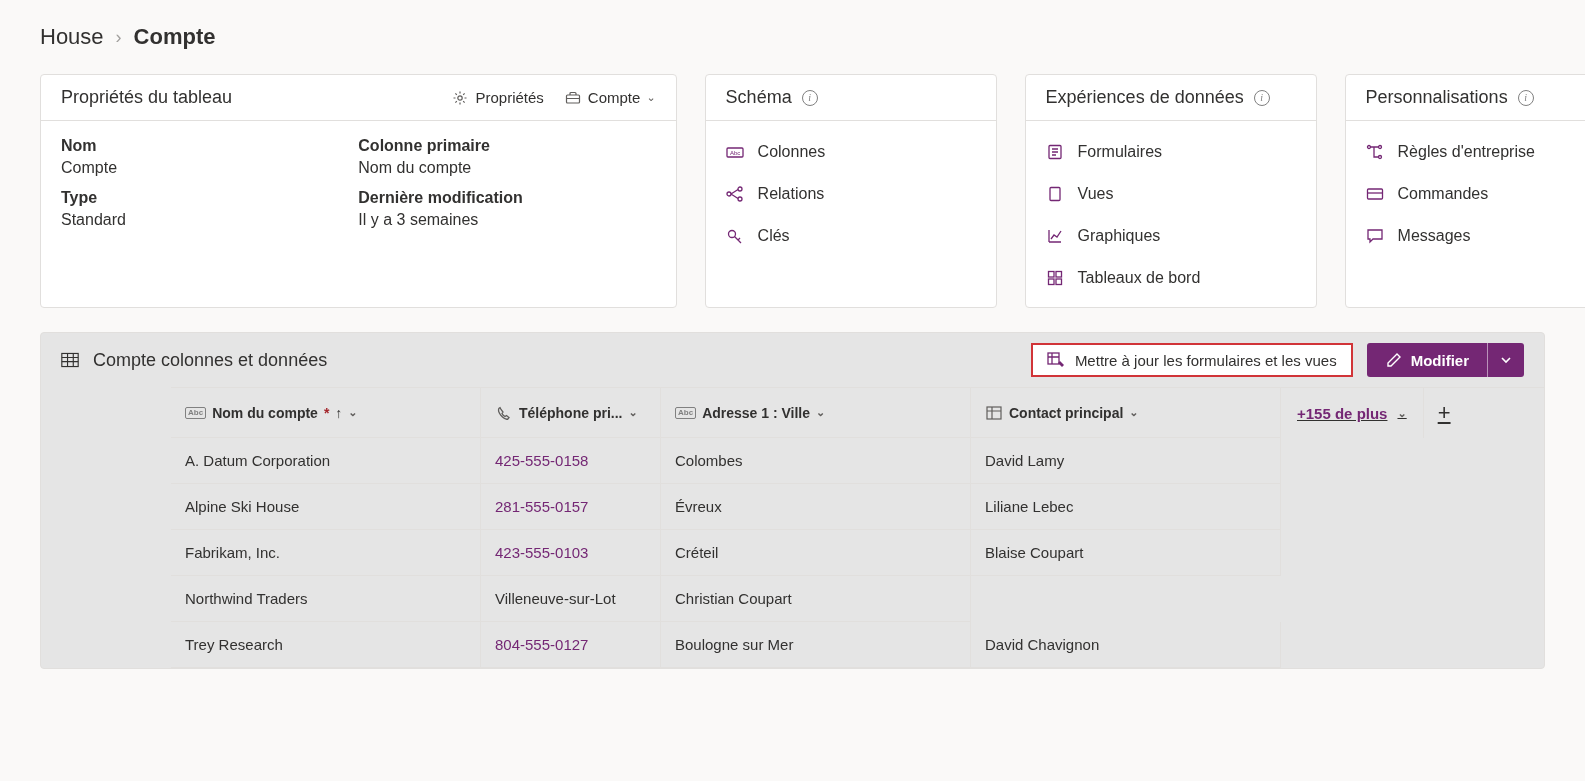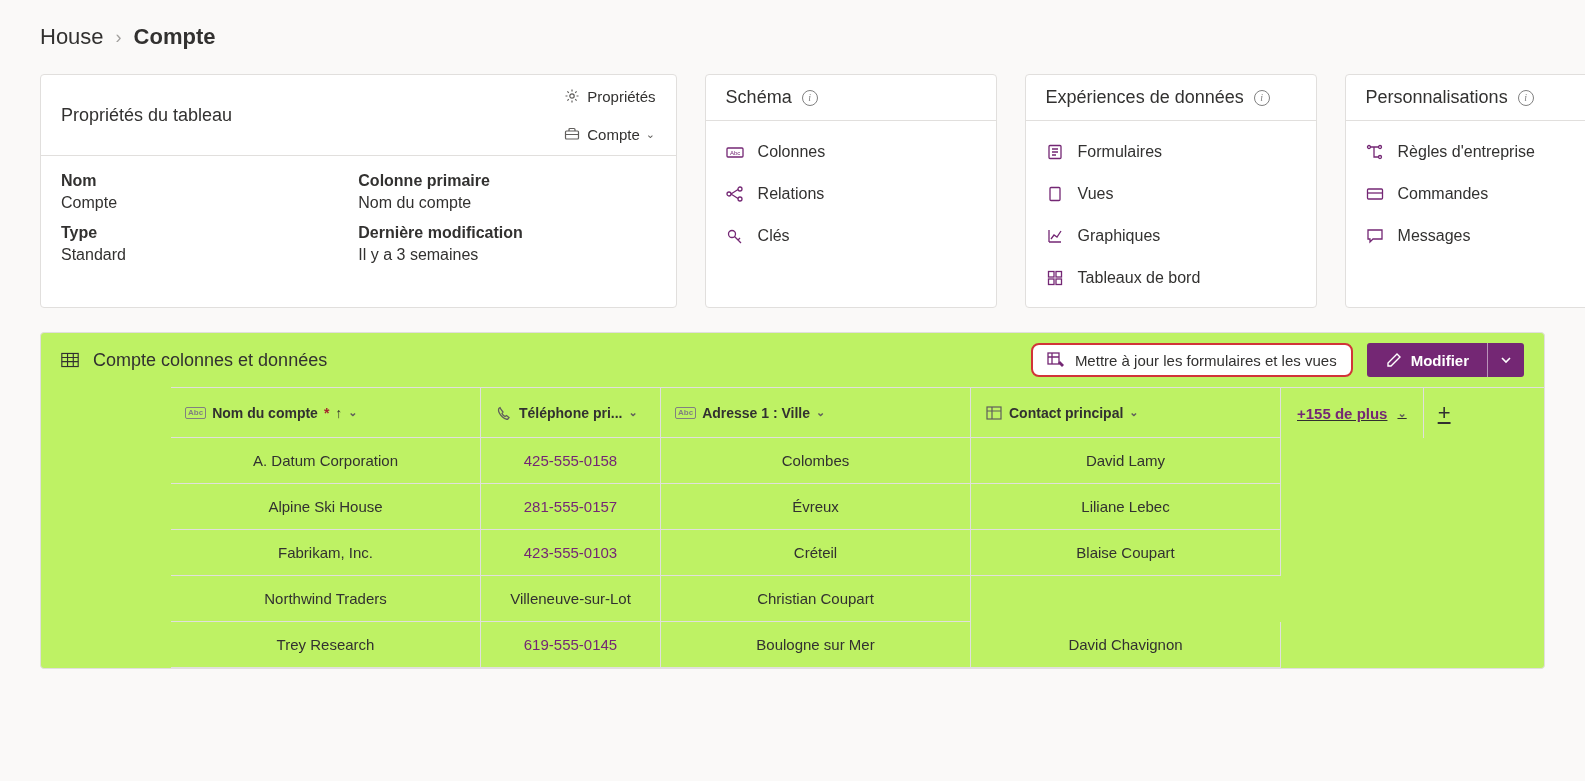--- a/index.html
+++ b/index.html
@@ -49,21 +49,21 @@
   .info-icon {
     width: 16px; height: 16px;
     border: 1.5px solid #808080;
     border-radius: 50%;
     display: inline-flex;
     align-items: center; justify-content: center;
     font-size: 10px; font-style: italic;
     font-family: Georgia, serif;
     color: #808080;
   }
-  .card-actions { display: flex; gap: 20px; flex-direction: column; }
+  .card-actions { display: flex; gap: 20px; }
   .card-action {
     display: flex; align-items: center; gap: 6px;
     color: #323130; cursor: pointer;
     font-size: 15px;
   }
   .card-body { padding: 16px 20px 20px; }
   .props-grid {
     display: grid;
     grid-template-columns: 1fr 1fr;
     row-gap: 8px;
@@ -73,36 +73,35 @@
   .link-list { display: flex; flex-direction: column; gap: 24px; padding-top: 6px;}
   .link-item {
     display: flex; align-items: center; gap: 14px;
     color: #323130; font-size: 16px; cursor: pointer;
   }
   .purple-icon { color: #742774; }
   .icon { display: inline-flex; width: 18px; height: 18px; align-items: center; justify-content: center;}
   svg { display: block; }
 
   .data-section {
-    background: #bef264;
+    background: #e5e5e5;
     border: 1px solid #e1dfdd;
     border-radius: 4px;
-    text-align: center;
   }
   .data-header {
     display: flex; align-items: center; justify-content: space-between;
     padding: 10px 20px;
   }
   .data-title { display: flex; align-items:center; gap: 14px; font-size: 18px; font-weight: 400;}
   .data-actions { display: flex; align-items: center; gap: 14px; }
   .update-btn {
     display: flex; align-items: center; gap: 10px;
     padding: 6px 14px;
     border: 2px solid #d13438;
-    border-radius: 8px;
+    border-radius: 0;
     font-size: 15px;
     cursor: pointer;
     color: #323130;
     background: #fff;
   }
   .modify-btn {
     display: flex; align-items: stretch;
     background: #742774;
     color: #fff;
     border-radius: 3px;
@@ -462,21 +461,21 @@
               <div class="td">Créteil</div>
               <div class="td">Blaise Coupart</div>
             </div>
             <div class="trow">
               <div class="td">Northwind Traders</div>
               <div class="td">Villeneuve-sur-Lot</div>
               <div class="td">Christian Coupart</div>
             </div>
             <div class="trow">
               <div class="td">Trey Research</div>
-              <div class="td link">619-555-0145</div>
+              <div class="td link">804-555-0127</div>
               <div class="td">Boulogne sur Mer</div>
               <div class="td">David Chavignon</div>
             </div>
           </div>
       </div>
     </div>
   </div>
 </div>
 
 </body></html>

